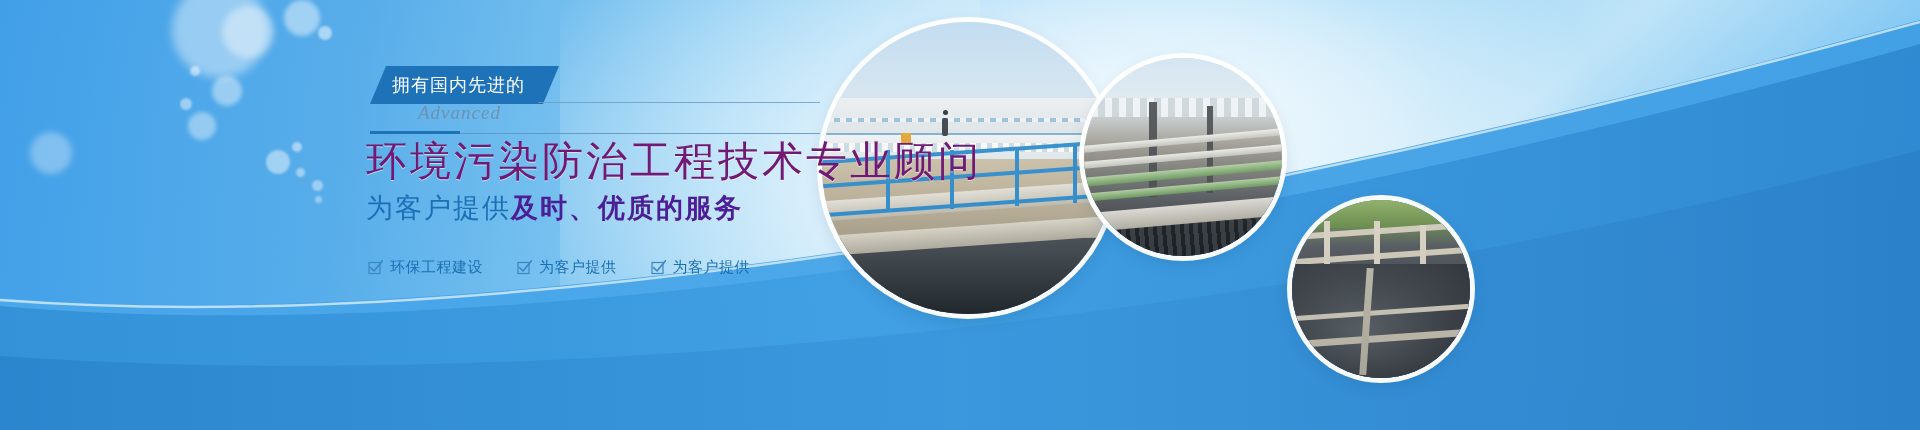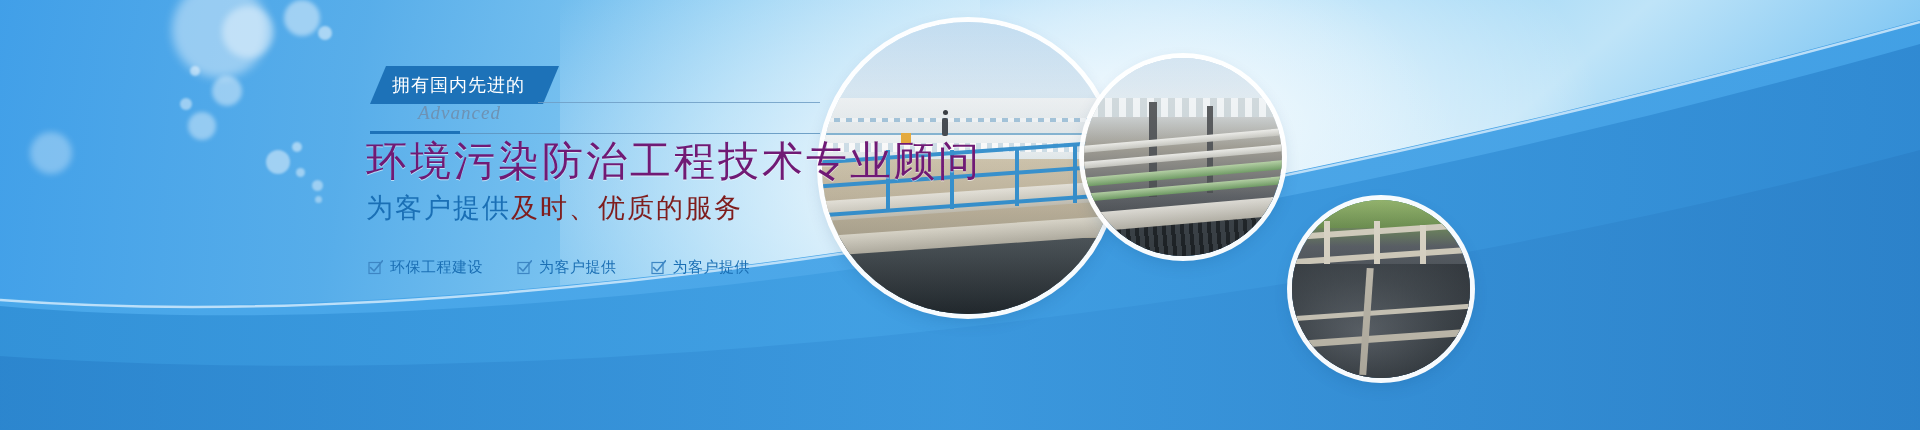--- a/index.html
+++ b/index.html
@@ -66,21 +66,21 @@
   .rule-a{position:absolute;left:370px;top:131px;width:90px;height:3px;background:#1d72b8;}
   .rule-b{position:absolute;left:370px;top:133px;width:450px;height:1px;background:#5d93bd;opacity:.85;}
 
   .headline{position:absolute;left:366px;top:138px;width:470px;
     font-size:41px;font-weight:normal;color:#701a75;letter-spacing:3px;
     white-space:nowrap;line-height:1.15;
     text-shadow:0 1px 0 rgba(255,255,255,.55);}
 
   .subline{position:absolute;left:366px;top:190px;width:470px;
     font-size:27px;color:#1a6fb5;letter-spacing:2px;white-space:nowrap;}
-  .subline b{font-weight:normal;color:#7f1d1d;}
+  .subline b{font-weight:bold;color:#4c1d95;}
 
   .checks{position:absolute;left:368px;top:258px;display:flex;gap:34px;align-items:flex-end;}
   .chk{display:flex;align-items:center;gap:7px;}
   .chk .box{width:15px;height:15px;position:relative;flex:0 0 auto;}
   .chk .box svg{display:block;}
   .chk .lbl{font-size:15px;color:#1b6fb4;letter-spacing:.5px;white-space:nowrap;}
 
   
   .photos{position:absolute;left:0;top:0;width:1920px;height:430px;}
   .circ{position:absolute;border-radius:50%;overflow:hidden;

